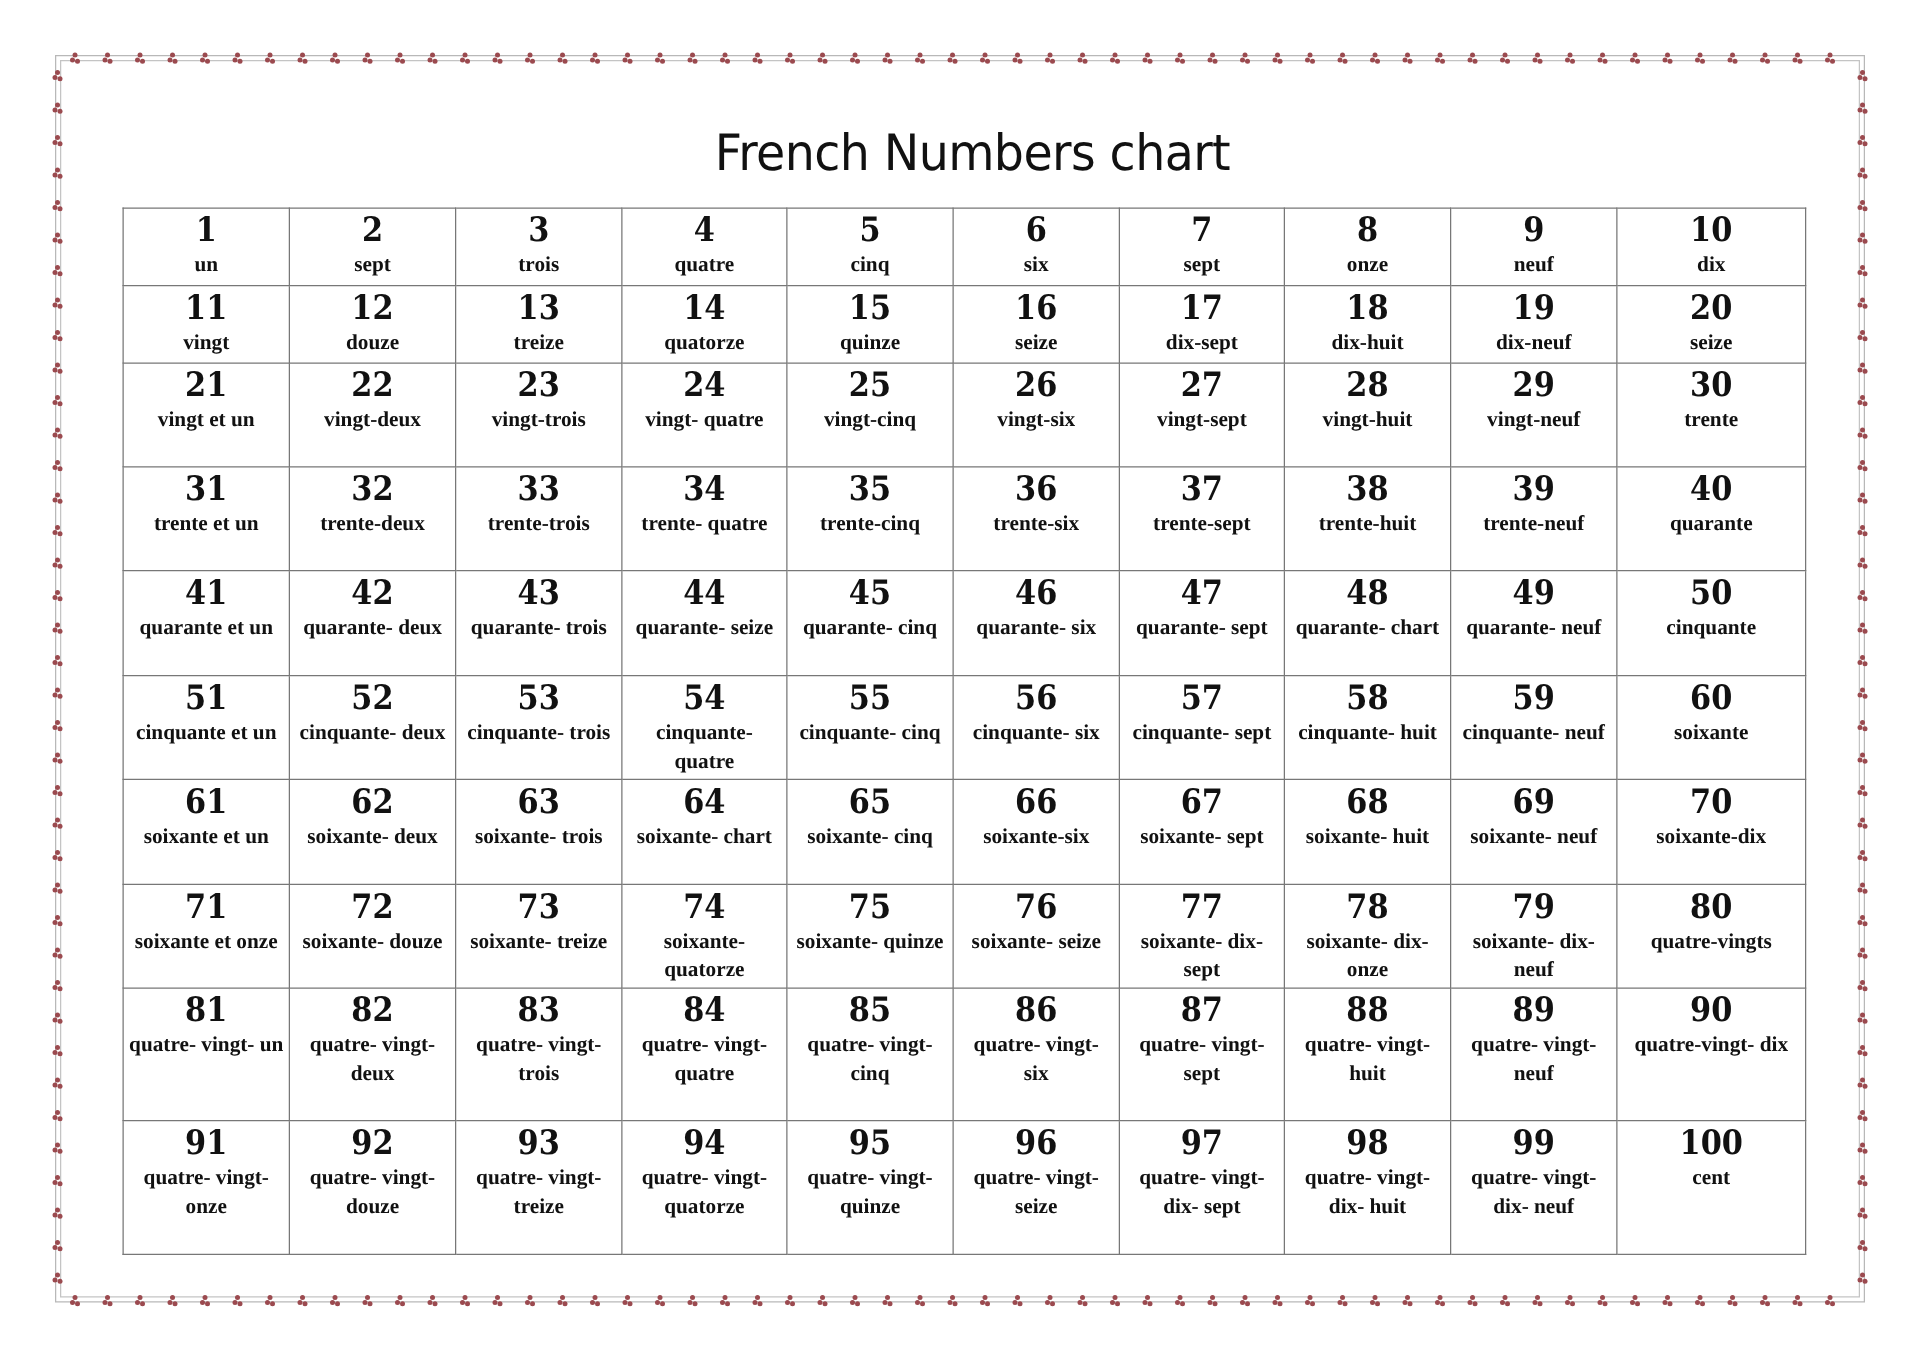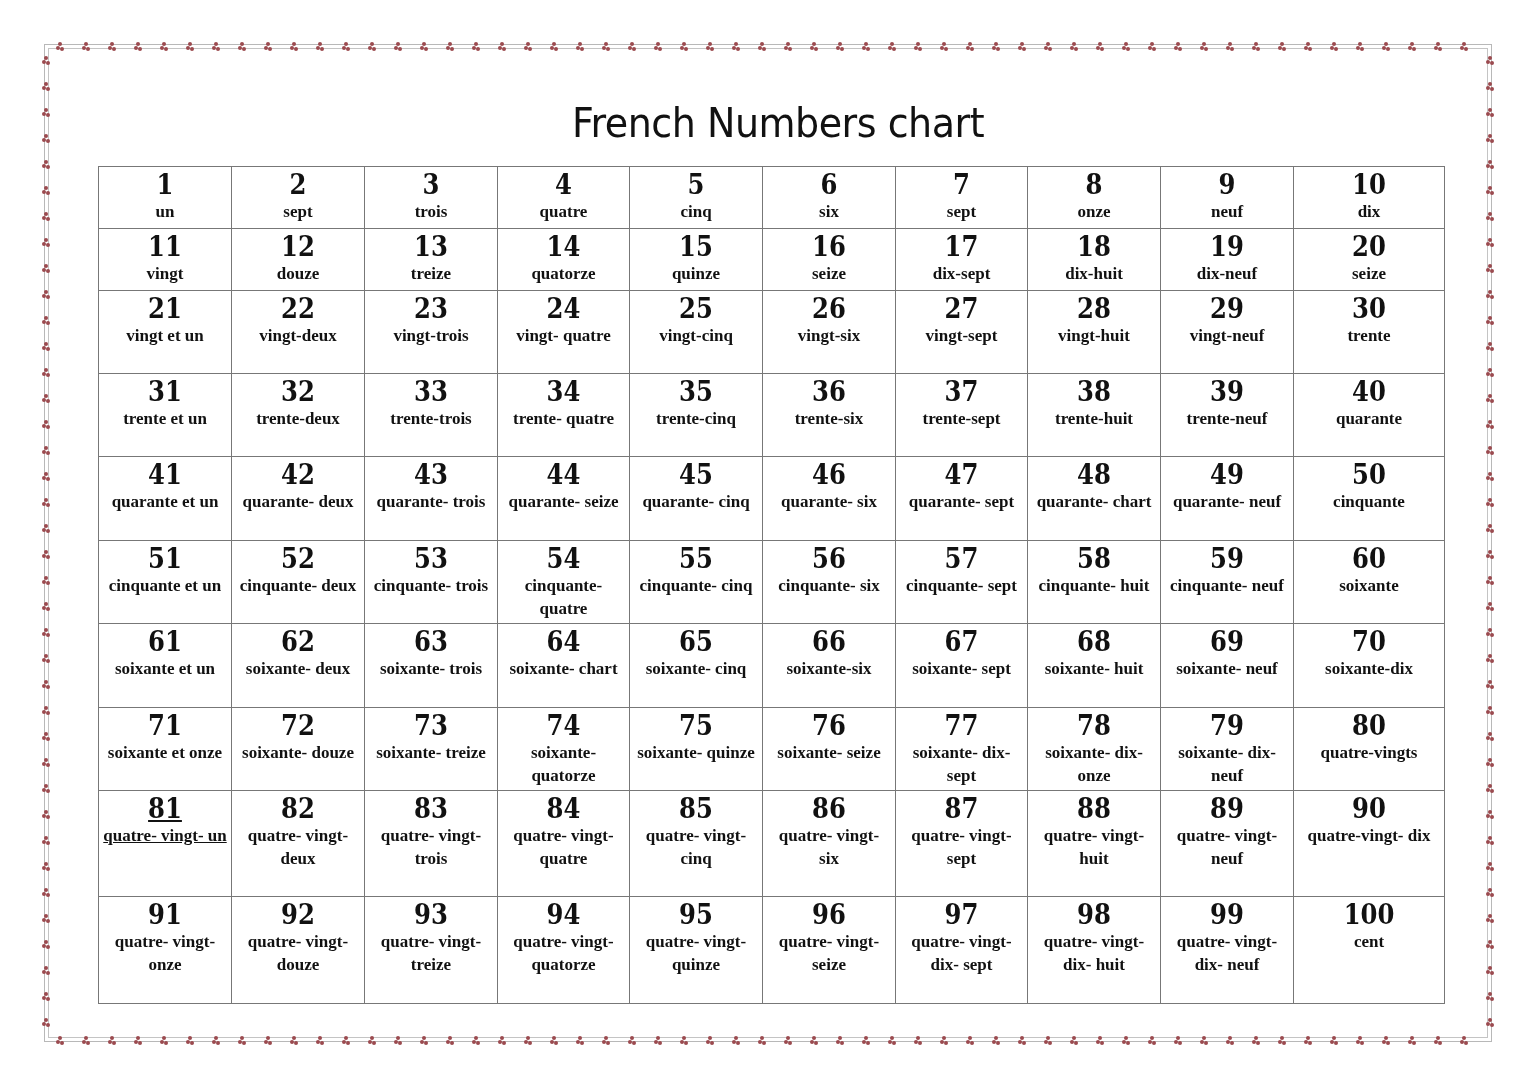--- a/index.html
+++ b/index.html
@@ -1301,21 +1301,21 @@
         <td style="height: 82px;">
           <span class="num">79</span>
           <span class="word">soixante- dix- neuf</span>
         </td>
         <td style="height: 82px;">
           <span class="num">80</span>
           <span class="word">quatre-vingts</span>
         </td>
       </tr>
       <tr style="height: 105px;">
-        <td style="height: 105px; text-decoration: underline;">
+        <td style="height: 105px;">
           <span class="num">81</span>
           <span class="word">quatre- vingt- un</span>
         </td>
         <td style="height: 105px;">
           <span class="num">82</span>
           <span class="word">quatre- vingt- deux</span>
         </td>
         <td style="height: 105px;">
           <span class="num">83</span>
           <span class="word">quatre- vingt- trois</span>

